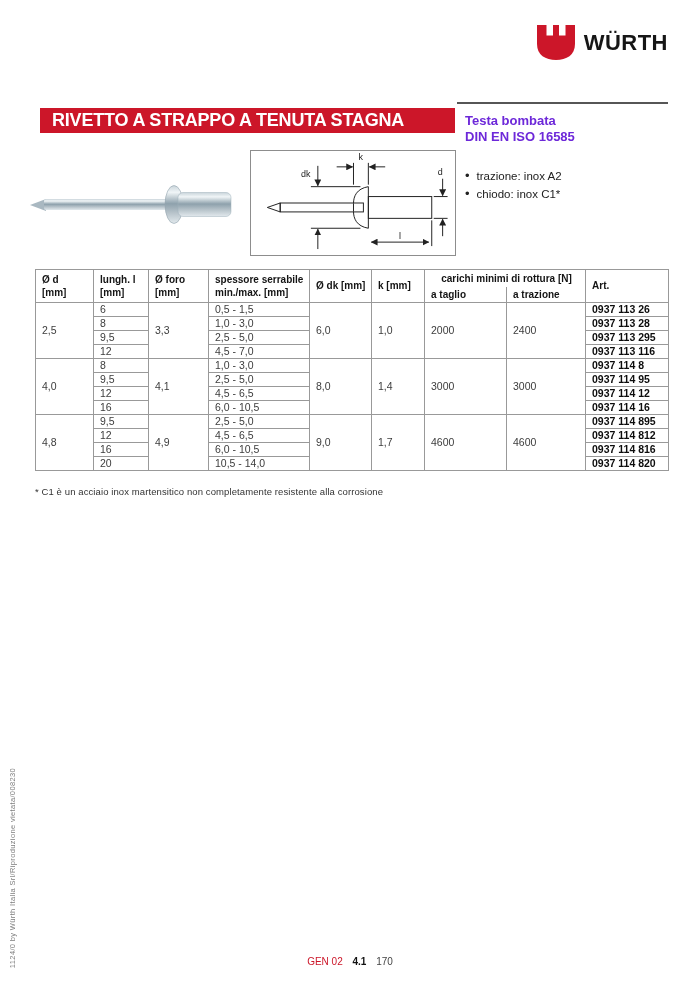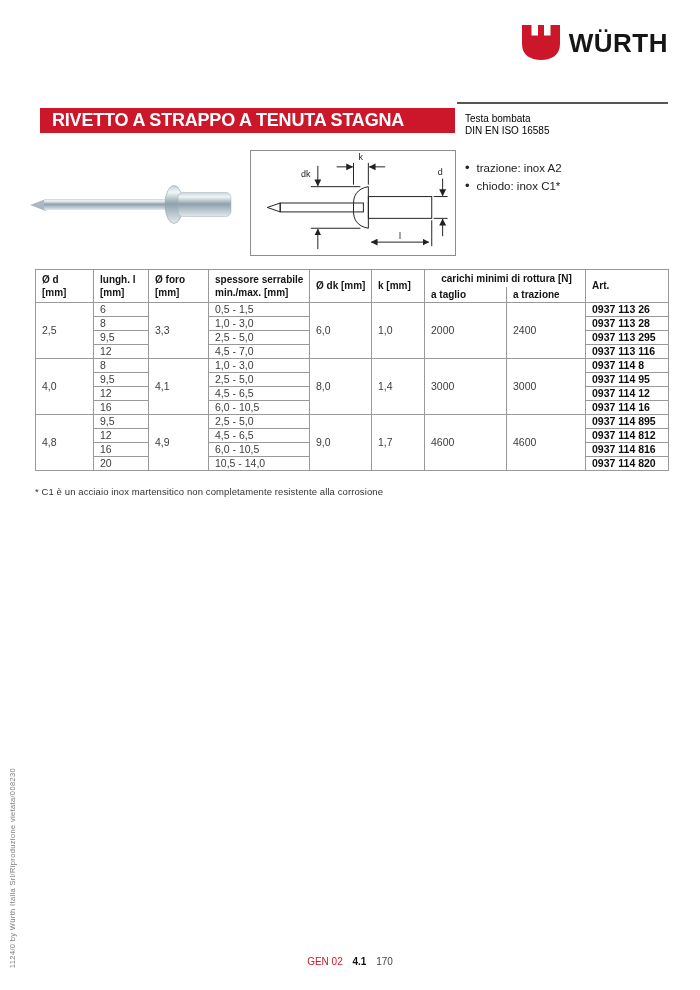--- a/index.html
+++ b/index.html
@@ -13,36 +13,36 @@
 
   
   .side-note {
     position: absolute; left: 8px; bottom: 22px;
     writing-mode: vertical-rl; transform: rotate(180deg);
     font-size: 7.5px; letter-spacing: .35px; color: #7d7d7d; white-space: nowrap;
   }
 
   
   .logo { position: absolute; top: 24px; right: 32px; display: flex; align-items: center; gap: 8px; }
-  .logo-text { font-size: 26px; font-weight: 700; letter-spacing: .5px; color: #161616; line-height: 1; }
+  .logo-text { font-size: 22px; font-weight: 700; letter-spacing: .5px; color: #161616; line-height: 1; }
 
   
   .title-banner {
     position: absolute; left: 40px; top: 108px; width: 415px; height: 25px;
     background: var(--red); display: flex; align-items: center;
   }
   .title-banner span {
     color: #ffffff; font-weight: 700; font-size: 18px; letter-spacing: -0.2px;
     padding-left: 12px; white-space: nowrap; text-align: center;
   }
   .head-rule { position: absolute; left: 457px; top: 102px; width: 211px; height: 2px; background: #565656; }
 
   
   .head-info { position: absolute; left: 465px; top: 113px; width: 220px; }
-  .subtitle { font-size: 10px; font-weight: 400; color: #000000; line-height: 1.22; }
+  .subtitle { font-size: 13px; font-weight: 700; color: #6d28d9; line-height: 1.22; }
   .bullets { list-style: none; margin-top: 22px; }
   .bullets li { display: flex; align-items: baseline; gap: 7px; font-size: 11.5px; color: #222; line-height: 18px; }
   .bullets .dot { font-size: 13px; line-height: 18px; color: #222; }
 
   
   .photo { position: absolute; left: 22px; top: 158px; }
   .drawing {
     position: absolute; left: 250px; top: 150px; width: 206px; height: 106px;
     border: 1px solid #8d8d8d; background: #fff;
   }

